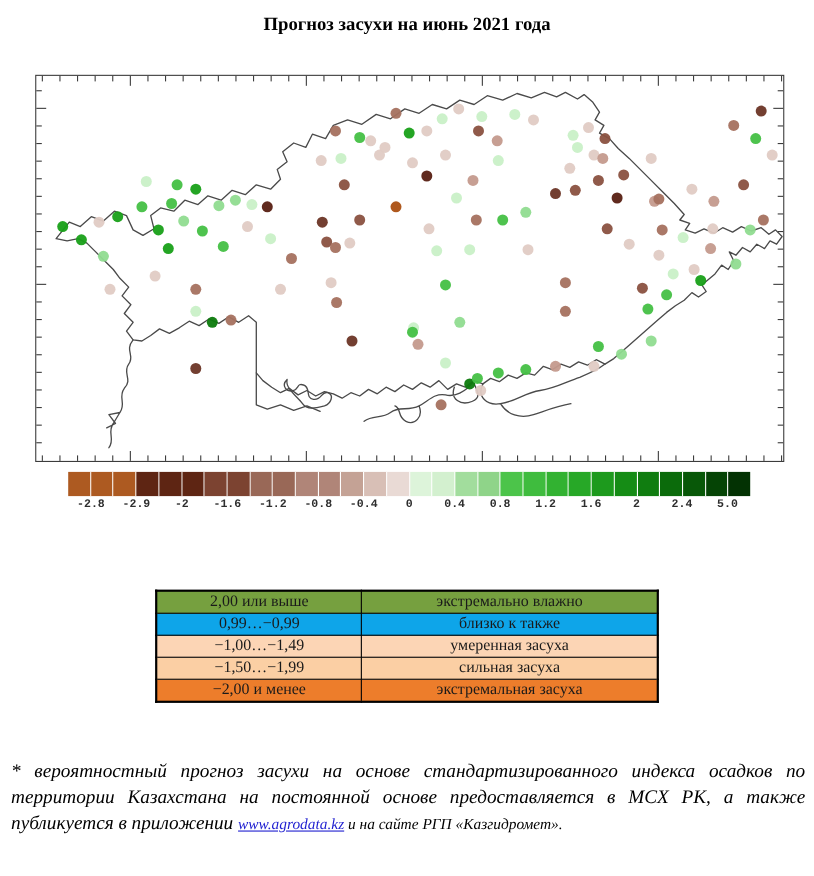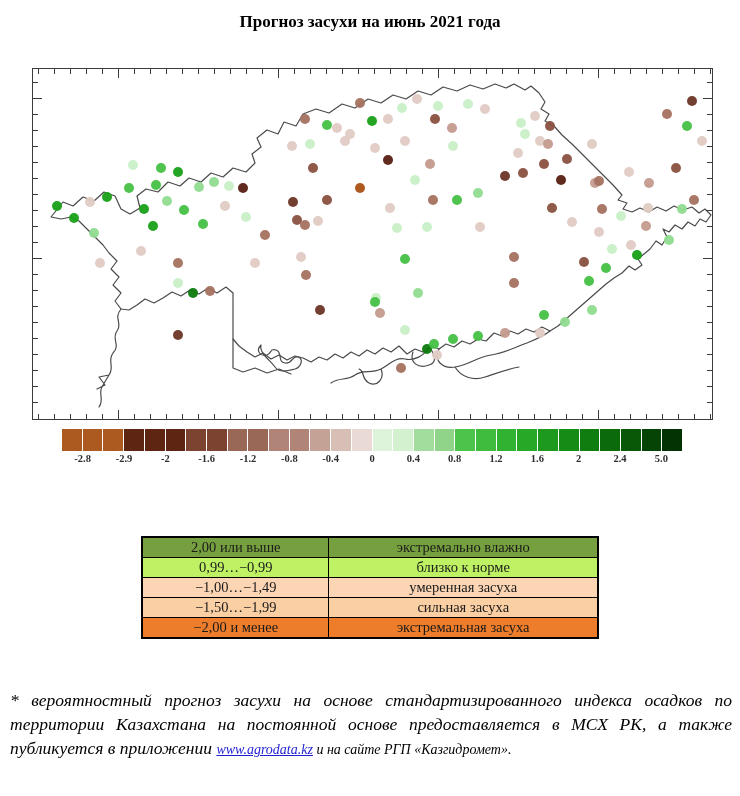--- a/index.html
+++ b/index.html
@@ -12,21 +12,21 @@
   .map svg{position:absolute;left:0;top:0;width:100%;height:100%;}
   .dots-layer{position:absolute;left:0;top:0;width:100%;height:100%;}
   .dot{position:absolute;width:10px;height:10px;border-radius:50%;
        transform:translate(-50%,-50%);opacity:.95;}
   .tick{position:absolute;background:#3c3c3c;}
   
   .cbar{position:absolute;left:62px;top:429px;width:620px;height:22px;display:flex;}
   .cseg{flex:1 1 auto;border-right:1px solid #fff;}
   .cseg:last-child{border-right:none;}
   .clabels{position:absolute;left:62px;top:453px;width:620px;height:14px;}
-  .clab{position:absolute;transform:translateX(-50%);font-family:Liberation Serif, serif;
+  .clab{position:absolute;transform:translateX(-50%);font-family:Liberation Mono, monospace;
         font-size:10.5px;font-weight:bold;color:#2e2e2e;white-space:nowrap;}
   
   .legend{position:absolute;left:141px;top:536px;width:458px;border-collapse:collapse;
           font-size:14.5px;color:#1a1a1a;}
   .legend td{border:1px solid #000;height:19px;text-align:center;padding:0 4px;}
   .legend{border:2px solid #000;}
   .legend td.c1{width:41%;}
   
   .footnote{position:absolute;left:10px;top:688px;width:722px;
             font-style:italic;font-size:17.5px;line-height:1.38;color:#000;
@@ -355,23 +355,23 @@
     <span class="clab" style="left: 90%;">2.4</span>
     <span class="clab" style="left: 96.6667%;">5.0</span>
   </div>
 
 <table class="legend">
   <tbody id="legend-body">
       <tr style="background: rgb(118, 160, 63);">
         <td class="c1">2,00 или выше</td>
         <td>экстремально влажно</td>
       </tr>
-      <tr style="background: #bef264;">
+      <tr style="background: #0ea5e9;">
         <td class="c1">0,99…−0,99</td>
-        <td>близко к норме</td>
+        <td>близко к также</td>
       </tr>
       <tr style="background: rgb(252, 213, 181);">
         <td class="c1">−1,00…−1,49</td>
         <td>умеренная засуха</td>
       </tr>
       <tr style="background: rgb(251, 207, 164);">
         <td class="c1">−1,50…−1,99</td>
         <td>сильная засуха</td>
       </tr>
       <tr style="background: rgb(237, 125, 43);">

